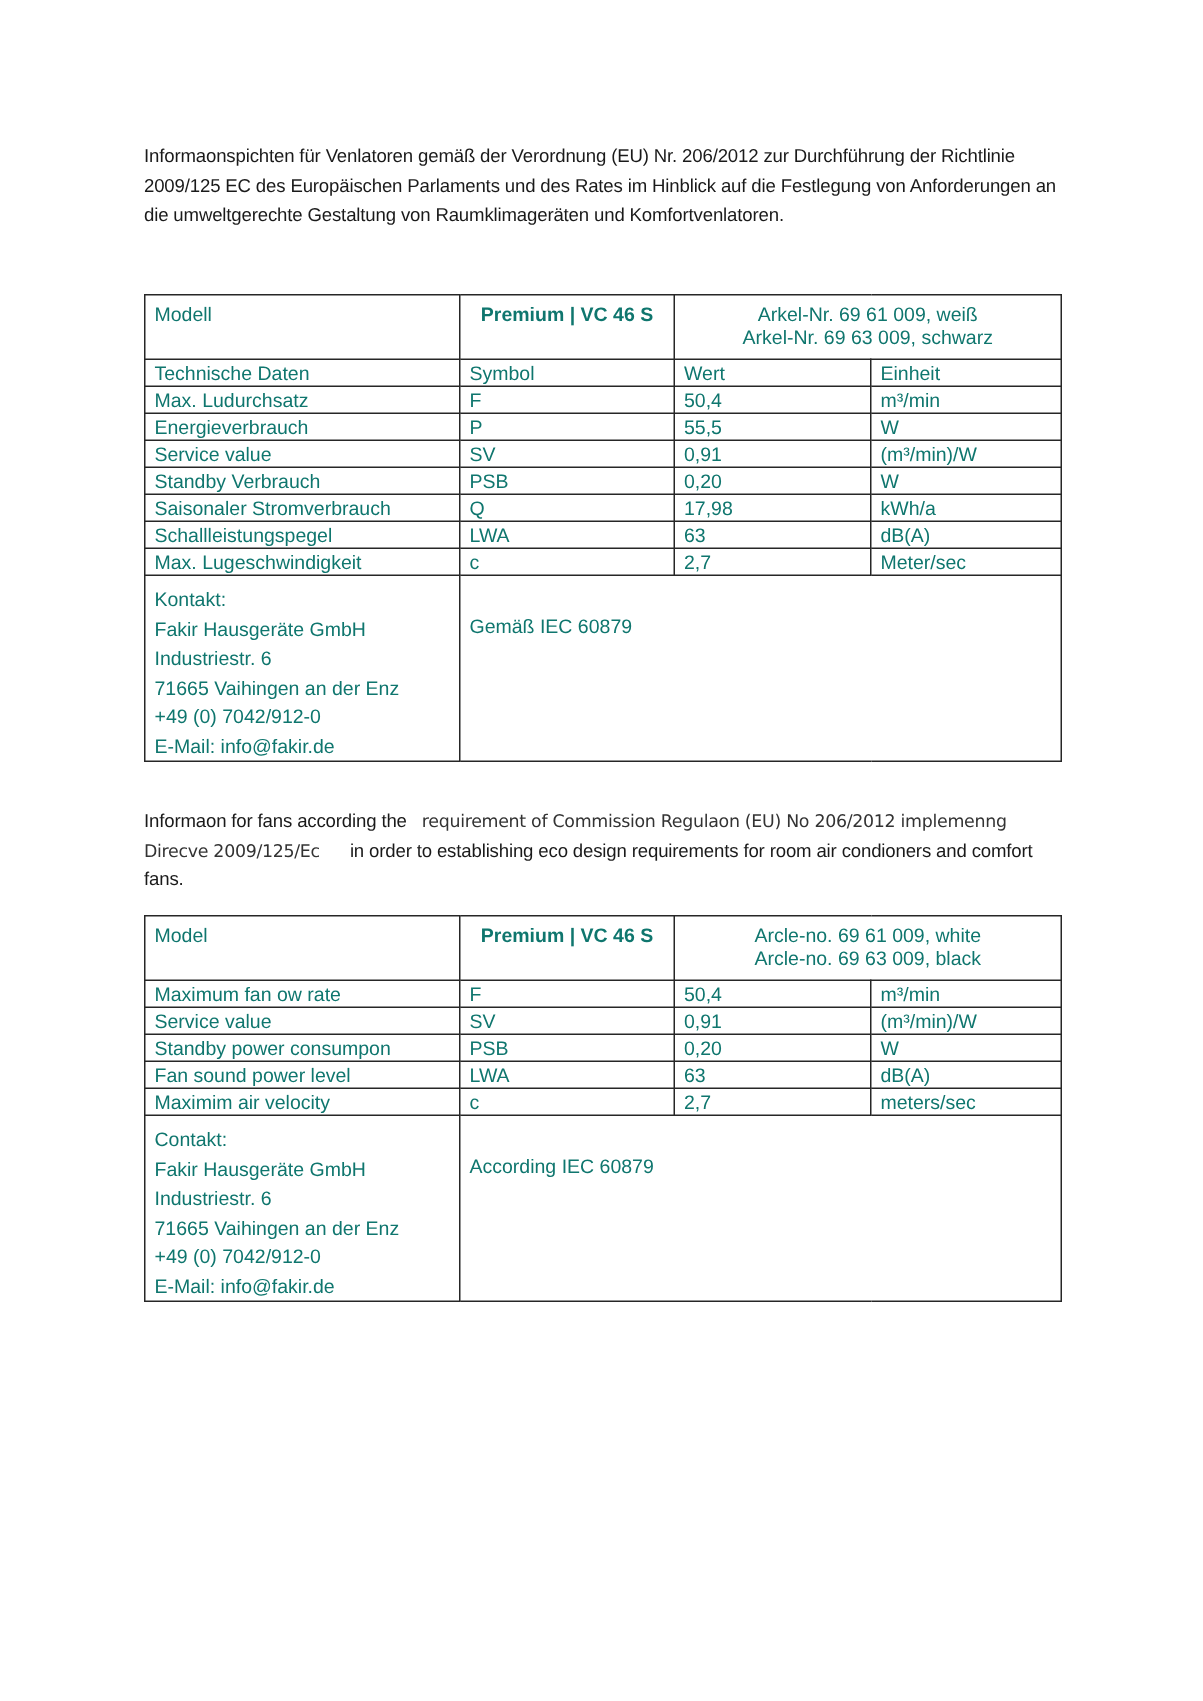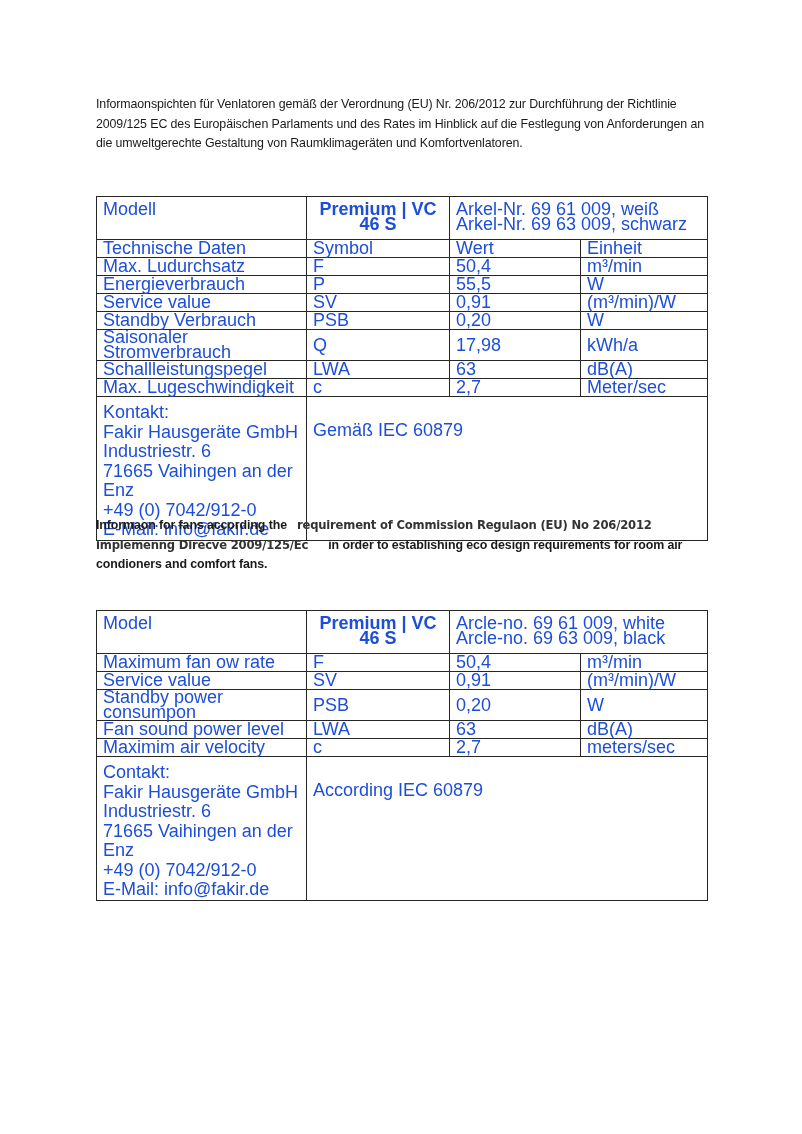--- a/index.html
+++ b/index.html
@@ -31,38 +31,37 @@
     letter-spacing: -0.1px;
     white-space: pre-wrap;
   }
   #intro-de {
     left: 96px;
     top: 95px;
     width: 618px;
   }
   #intro-en {
     left: 96px;
-    top: 516px;
+    top: 538px;
     width: 618px;
-    font-weight: bold;
   }
   .light-run {
     font-family: "DejaVu Sans", sans-serif;
     font-size: 11.6px;
     color: #333333;
     letter-spacing: -0.2px;
   }
 
   
   table.spec {
     position: absolute;
     border-collapse: collapse;
     table-layout: fixed;
-    font-size: 18px;
-    color: #1d4ed8;
+    font-size: 13px;
+    color: #0f766e;
     background: #ffffff;
   }
   #table-de { left: 96px; top: 196px; width: 611px; }
   #table-en { left: 96px; top: 610px; width: 611px; }
 
   table.spec td {
     border: 1px solid #262626;
     padding: 0 6px;
     vertical-align: middle;
     line-height: 15px;
@@ -83,21 +82,21 @@
   tr.hdr td {
     height: 43px;
     vertical-align: top;
     padding-top: 5px;
   }
   td.model-name {
     text-align: center;
     font-weight: bold;
   }
   td.article {
-    text-align: left;
+    text-align: center;
     line-height: 20px;
   }
   td.article .ln { display: block; }
 
   
   tr.contact td {
     height: 107px;
     vertical-align: top;
     padding-top: 6px;
     line-height: 19.5px;

